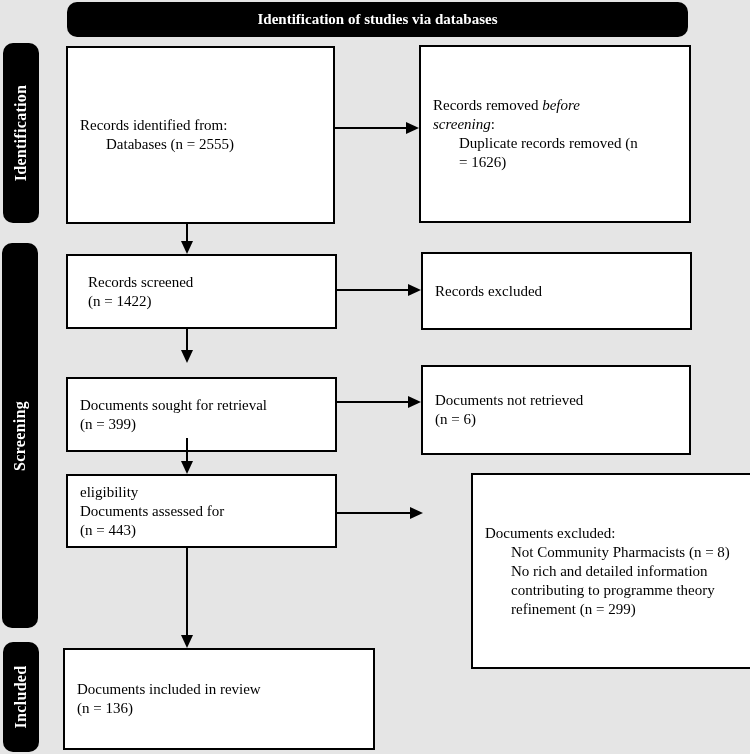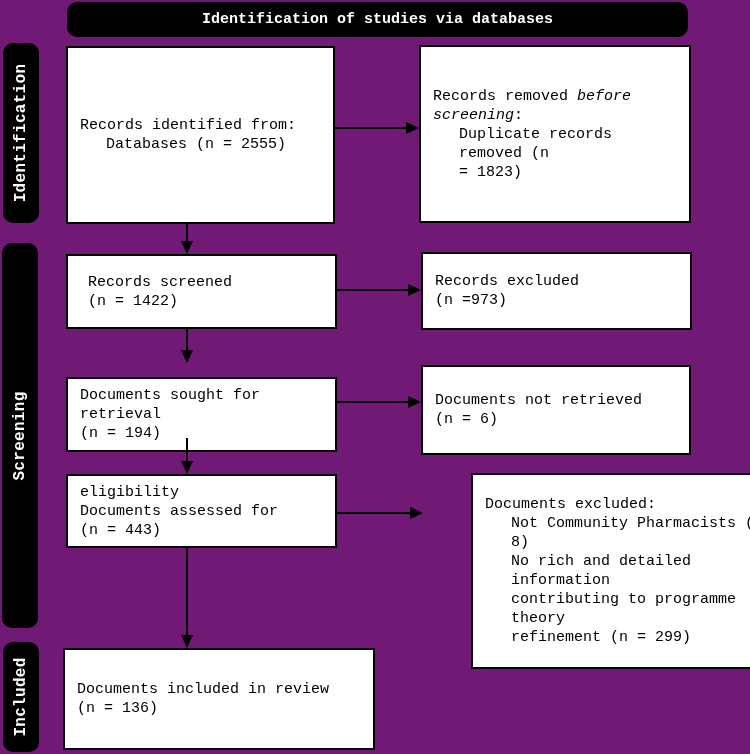--- a/index.html
+++ b/index.html
@@ -1,21 +1,21 @@
 <!DOCTYPE html>
 <html><head>
 <meta charset="utf-8">
 <style>
   html, body { margin: 0; padding: 0; background: #ffffff; }
   #stage {
     position: relative;
     width: 750px;
     height: 754px;
-    background: #701a75;
-    font-family: Liberation Mono, monospace;
+    background: #e5e5e5;
+    font-family: Liberation Serif, serif;
     color: #000;
     overflow: hidden;
   }
 
   .banner {
     position: absolute;
     left: 67px; top: 2px; width: 621px; height: 35px;
     background: #000;
     border-radius: 10px;
     display: flex; align-items: center; justify-content: center;
@@ -97,36 +97,35 @@
 
   <div class="fbox" id="box-records-identified">
     <div>Records identified from:</div>
     <div class="indent">Databases (n = 2555)</div>
   </div>
 
   <div class="fbox" id="box-records-removed">
     <div><span>Records removed </span><i>before</i></div>
     <div><i>screening</i><span>:</span></div>
     <div class="indent">Duplicate records removed (n</div>
-    <div class="indent">= 1823)</div>
+    <div class="indent">= 1626)</div>
   </div>
 
   <div class="fbox" id="box-records-screened">
     <div>Records screened</div>
     <div>(n = 1422)</div>
   </div>
 
   <div class="fbox" id="box-records-excluded">
     <div>Records excluded</div>
-    <div>(n =973)</div>
   </div>
 
   <div class="fbox" id="box-documents-sought">
     <div>Documents sought for retrieval</div>
-    <div>(n = 194)</div>
+    <div>(n = 399)</div>
   </div>
 
   <div class="fbox" id="box-documents-not-retrieved">
     <div>Documents not retrieved</div>
     <div>(n = 6)</div>
   </div>
 
   <div class="fbox thick" id="box-documents-assessed">
     <div>eligibility</div>
     <div>Documents assessed for</div>

